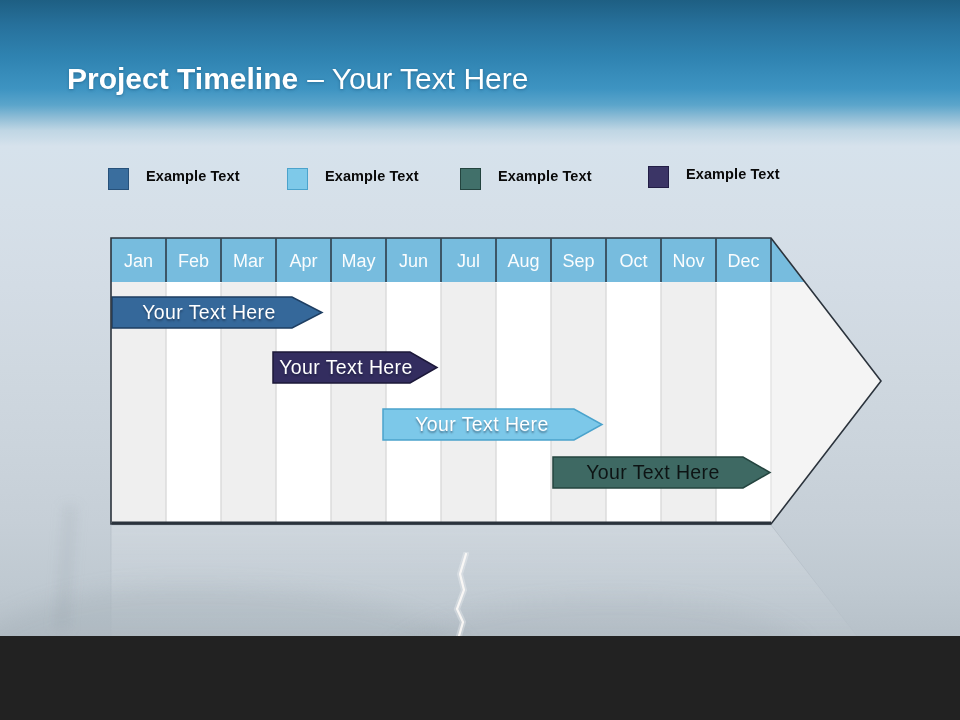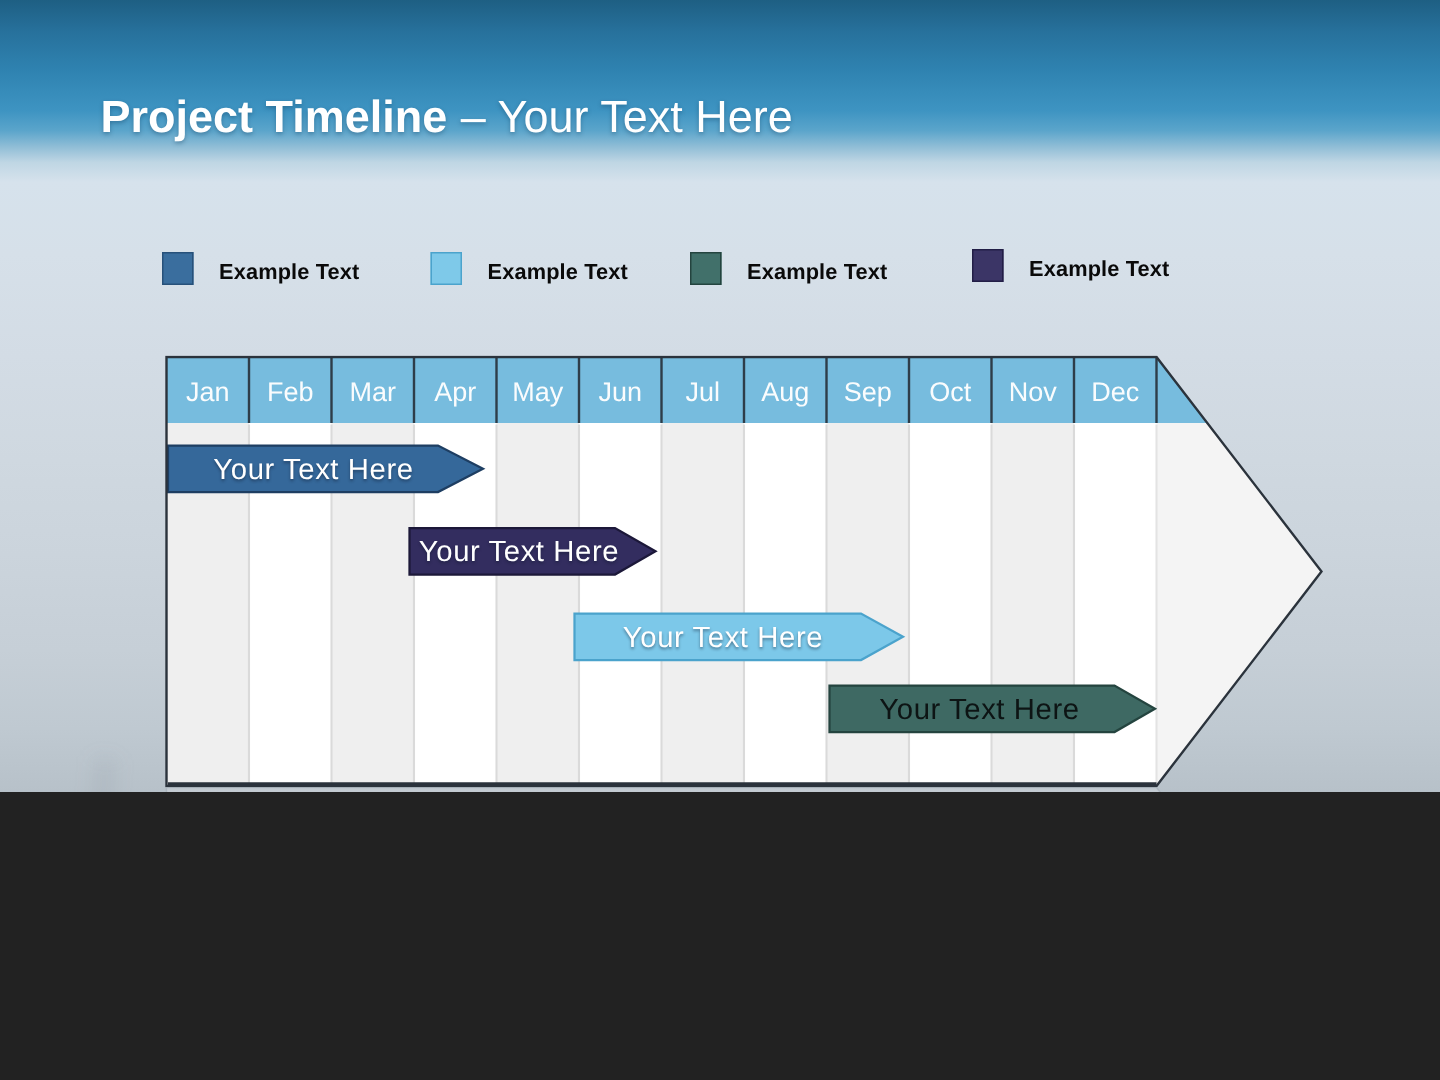--- a/index.html
+++ b/index.html
@@ -1,16 +1,16 @@
 <!DOCTYPE html>
 <html><head>
 <meta charset="utf-8">
 <style>
   html,body{margin:0;padding:0;background:#222;}
-  .slide{position:relative;width:960px;height:528px;overflow:hidden;
+  .slide{position:relative;width:960px;height:636px;overflow:hidden;
          font-family:"Liberation Sans",sans-serif;}
 
   
   .bg{position:absolute;inset:0;background:linear-gradient(180deg,
       #1E5F83 0%, #27719C 4%, #2F83B1 9%, #3E94C2 14%,
       #5BA5CB 16.5%, #8FBDD6 18.5%, #BFD6E4 20.5%, #D6E2EC 23%,
       #D6E0E9 32%, #D3DCE5 45%, #CFD8E0 58%, #CBD4DC 70%,
       #C6CFD7 82%, #BFC9D1 92%, #B7C1C9 100%);}
   .mtn{position:absolute;filter:blur(10px);}
   .mtn1{left:-50px;top:585px;width:520px;height:110px;background:rgba(124,139,152,.14);
@@ -35,21 +35,21 @@
       760px 16px 2px .5px rgba(255,255,255,.35), 800px 42px 2px .5px rgba(255,255,255,.30),
       905px 12px 2px .5px rgba(255,255,255,.40), 690px 55px 2px 1px rgba(228,152,110,.45);}
 
   
   .title{position:absolute;left:67px;top:61px;font-size:30px;line-height:1.2;color:#fff;
          text-shadow:0 1px 3px rgba(10,50,80,.35);white-space:nowrap;}
   .t-bold{font-weight:bold;}
   .t-light{font-weight:normal;margin-left:9px;}
 
   
-  .legend-item{position:absolute;top:168px;display:flex;align-items:flex-end;}
+  .legend-item{position:absolute;top:168px;display:flex;align-items:flex-start;}
   .legend-item.li1{left:108px;} .legend-item.li2{left:287px;}
   .legend-item.li3{left:460px;} .legend-item.li4{left:648px;top:166px;}
   .swatch{width:19px;height:20px;border:1.5px solid;display:inline-block;flex:0 0 auto;}
   .legend-label{margin-left:17px;font-size:14.5px;font-weight:bold;color:#0a0a0a;
                 letter-spacing:.1px;}
 
   
   .timeline{position:absolute;left:110px;top:237px;}
   .month-label{font-family:"Liberation Sans",sans-serif;font-size:18px;fill:#ffffff;opacity:.97;}
   .bar-label{font-family:"Liberation Sans",sans-serif;font-size:19.5px;letter-spacing:.4px;

